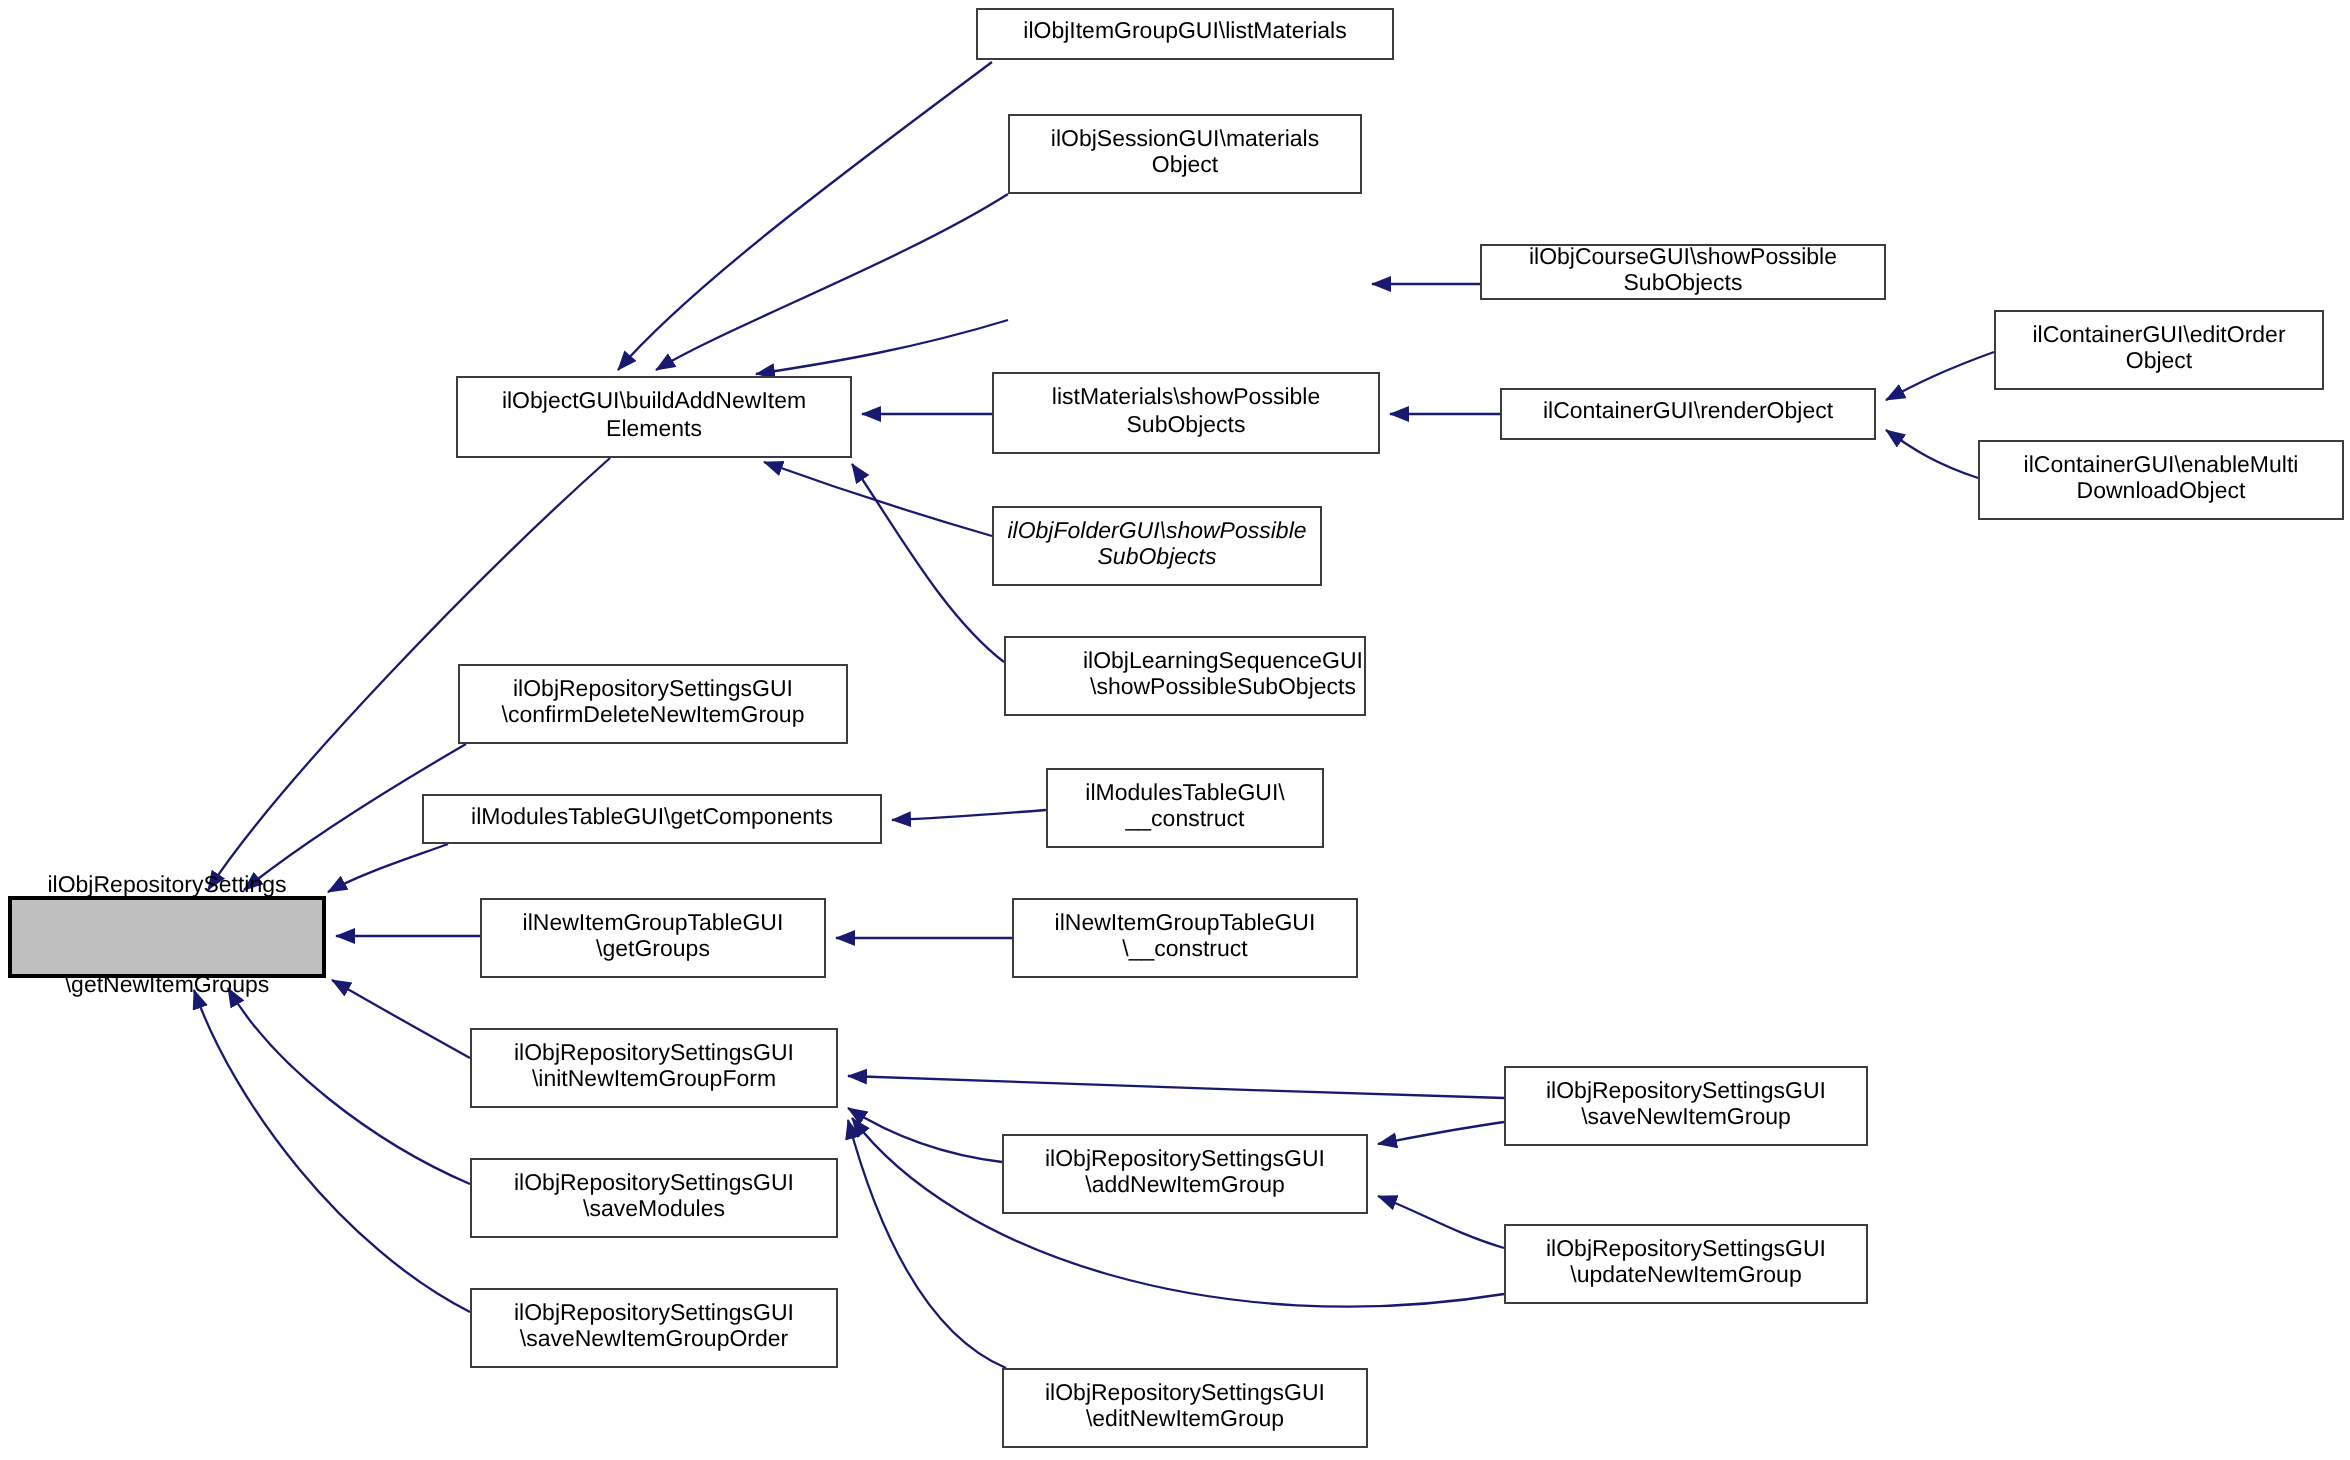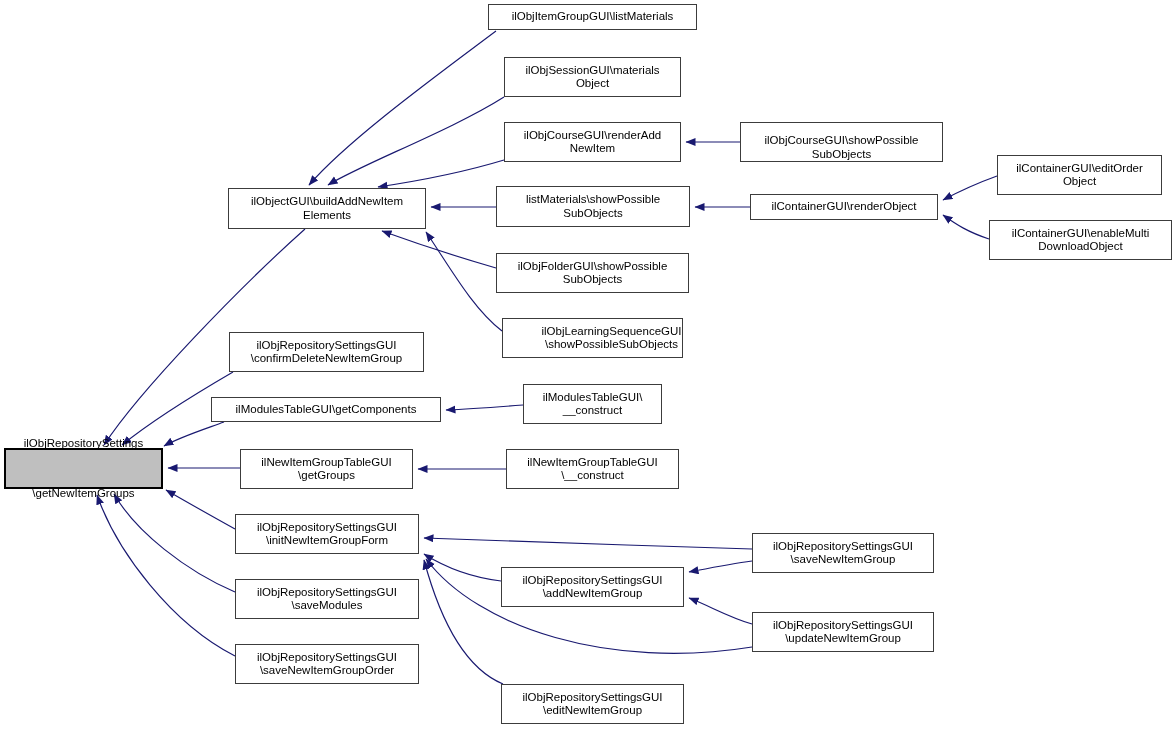--- a/index.html
+++ b/index.html
@@ -82,44 +82,40 @@
       <div class="node-line">ilObjectGUI\buildAddNewItem</div>
       <div class="node-line">Elements</div>
     </div>
     <div class="node" style="left: 488px; top: 4px; width: 209px; height: 26px;">
       <div class="node-line">ilObjItemGroupGUI\listMaterials</div>
     </div>
     <div class="node" style="left: 504px; top: 57px; width: 177px; height: 40px;">
       <div class="node-line">ilObjSessionGUI\materials</div>
       <div class="node-line">Object</div>
     </div>
-    <div class="node" style="left: 504px; top: 122px; width: 177px; height: 40px;">
-      <div class="node-line">ilObjCourseGUI\renderAdd</div>
-      <div class="node-line">NewItem</div>
-    </div>
-    <div class="node" style="left: 740px; top: 122px; width: 203px; height: 40px; justify-content: flex-end;">
+    <div class="node" style="left: 740px; top: 122px; width: 203px; height: 28px;">
       <div class="node-line">ilObjCourseGUI\showPossible</div>
       <div class="node-line">SubObjects</div>
     </div>
     <div class="node" style="left: 496px; top: 186px; width: 194px; height: 41px;">
       <div class="node-line">listMaterials\showPossible</div>
       <div class="node-line">SubObjects</div>
     </div>
     <div class="node" style="left: 750px; top: 194px; width: 188px; height: 26px;">
       <div class="node-line">ilContainerGUI\renderObject</div>
     </div>
     <div class="node" style="left: 997px; top: 155px; width: 165px; height: 40px;">
       <div class="node-line">ilContainerGUI\editOrder</div>
       <div class="node-line">Object</div>
     </div>
     <div class="node" style="left: 989px; top: 220px; width: 183px; height: 40px;">
       <div class="node-line">ilContainerGUI\enableMulti</div>
       <div class="node-line">DownloadObject</div>
     </div>
-    <div class="node" style="left: 496px; top: 253px; width: 193px; height: 40px;">
+    <div class="node" style="left: 496px; top: 253px; width: 165px; height: 40px; font-style: italic;">
       <div class="node-line">ilObjFolderGUI\showPossible</div>
       <div class="node-line">SubObjects</div>
     </div>
     <div class="node" style="left: 502px; top: 318px; width: 181px; height: 40px; padding-left: 38px;">
       <div class="node-line">ilObjLearningSequenceGUI</div>
       <div class="node-line">\showPossibleSubObjects</div>
     </div>
     <div class="node" style="left: 229px; top: 332px; width: 195px; height: 40px;">
       <div class="node-line">ilObjRepositorySettingsGUI</div>
       <div class="node-line">\confirmDeleteNewItemGroup</div>

